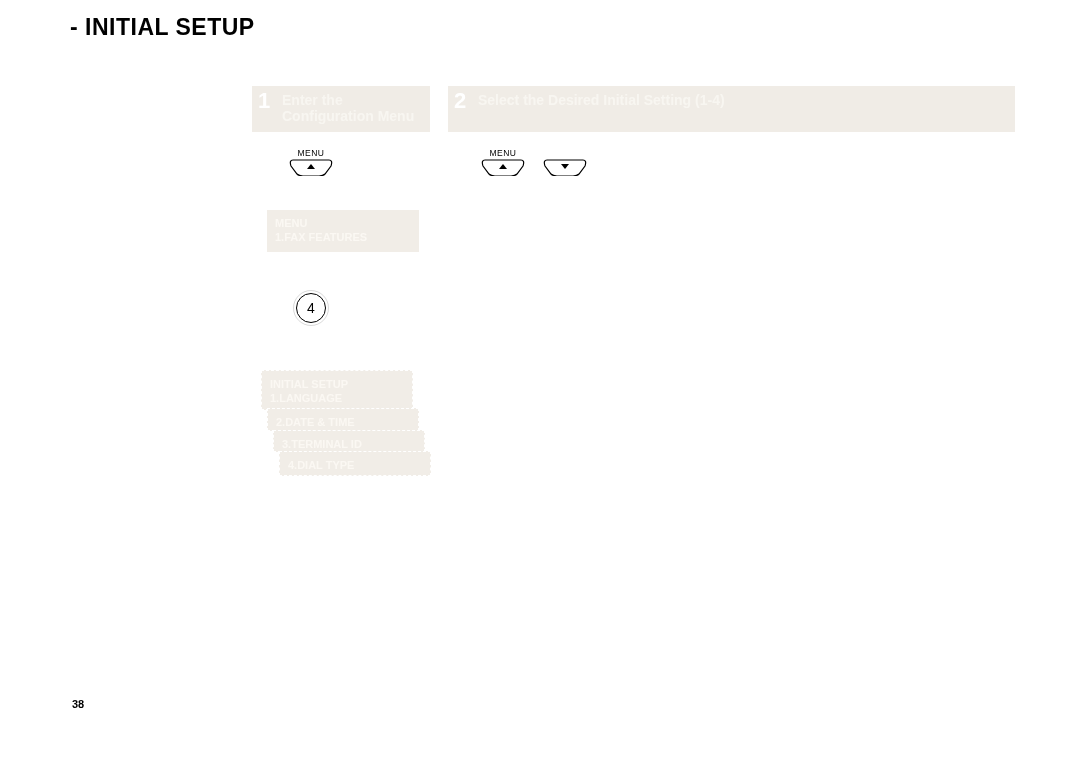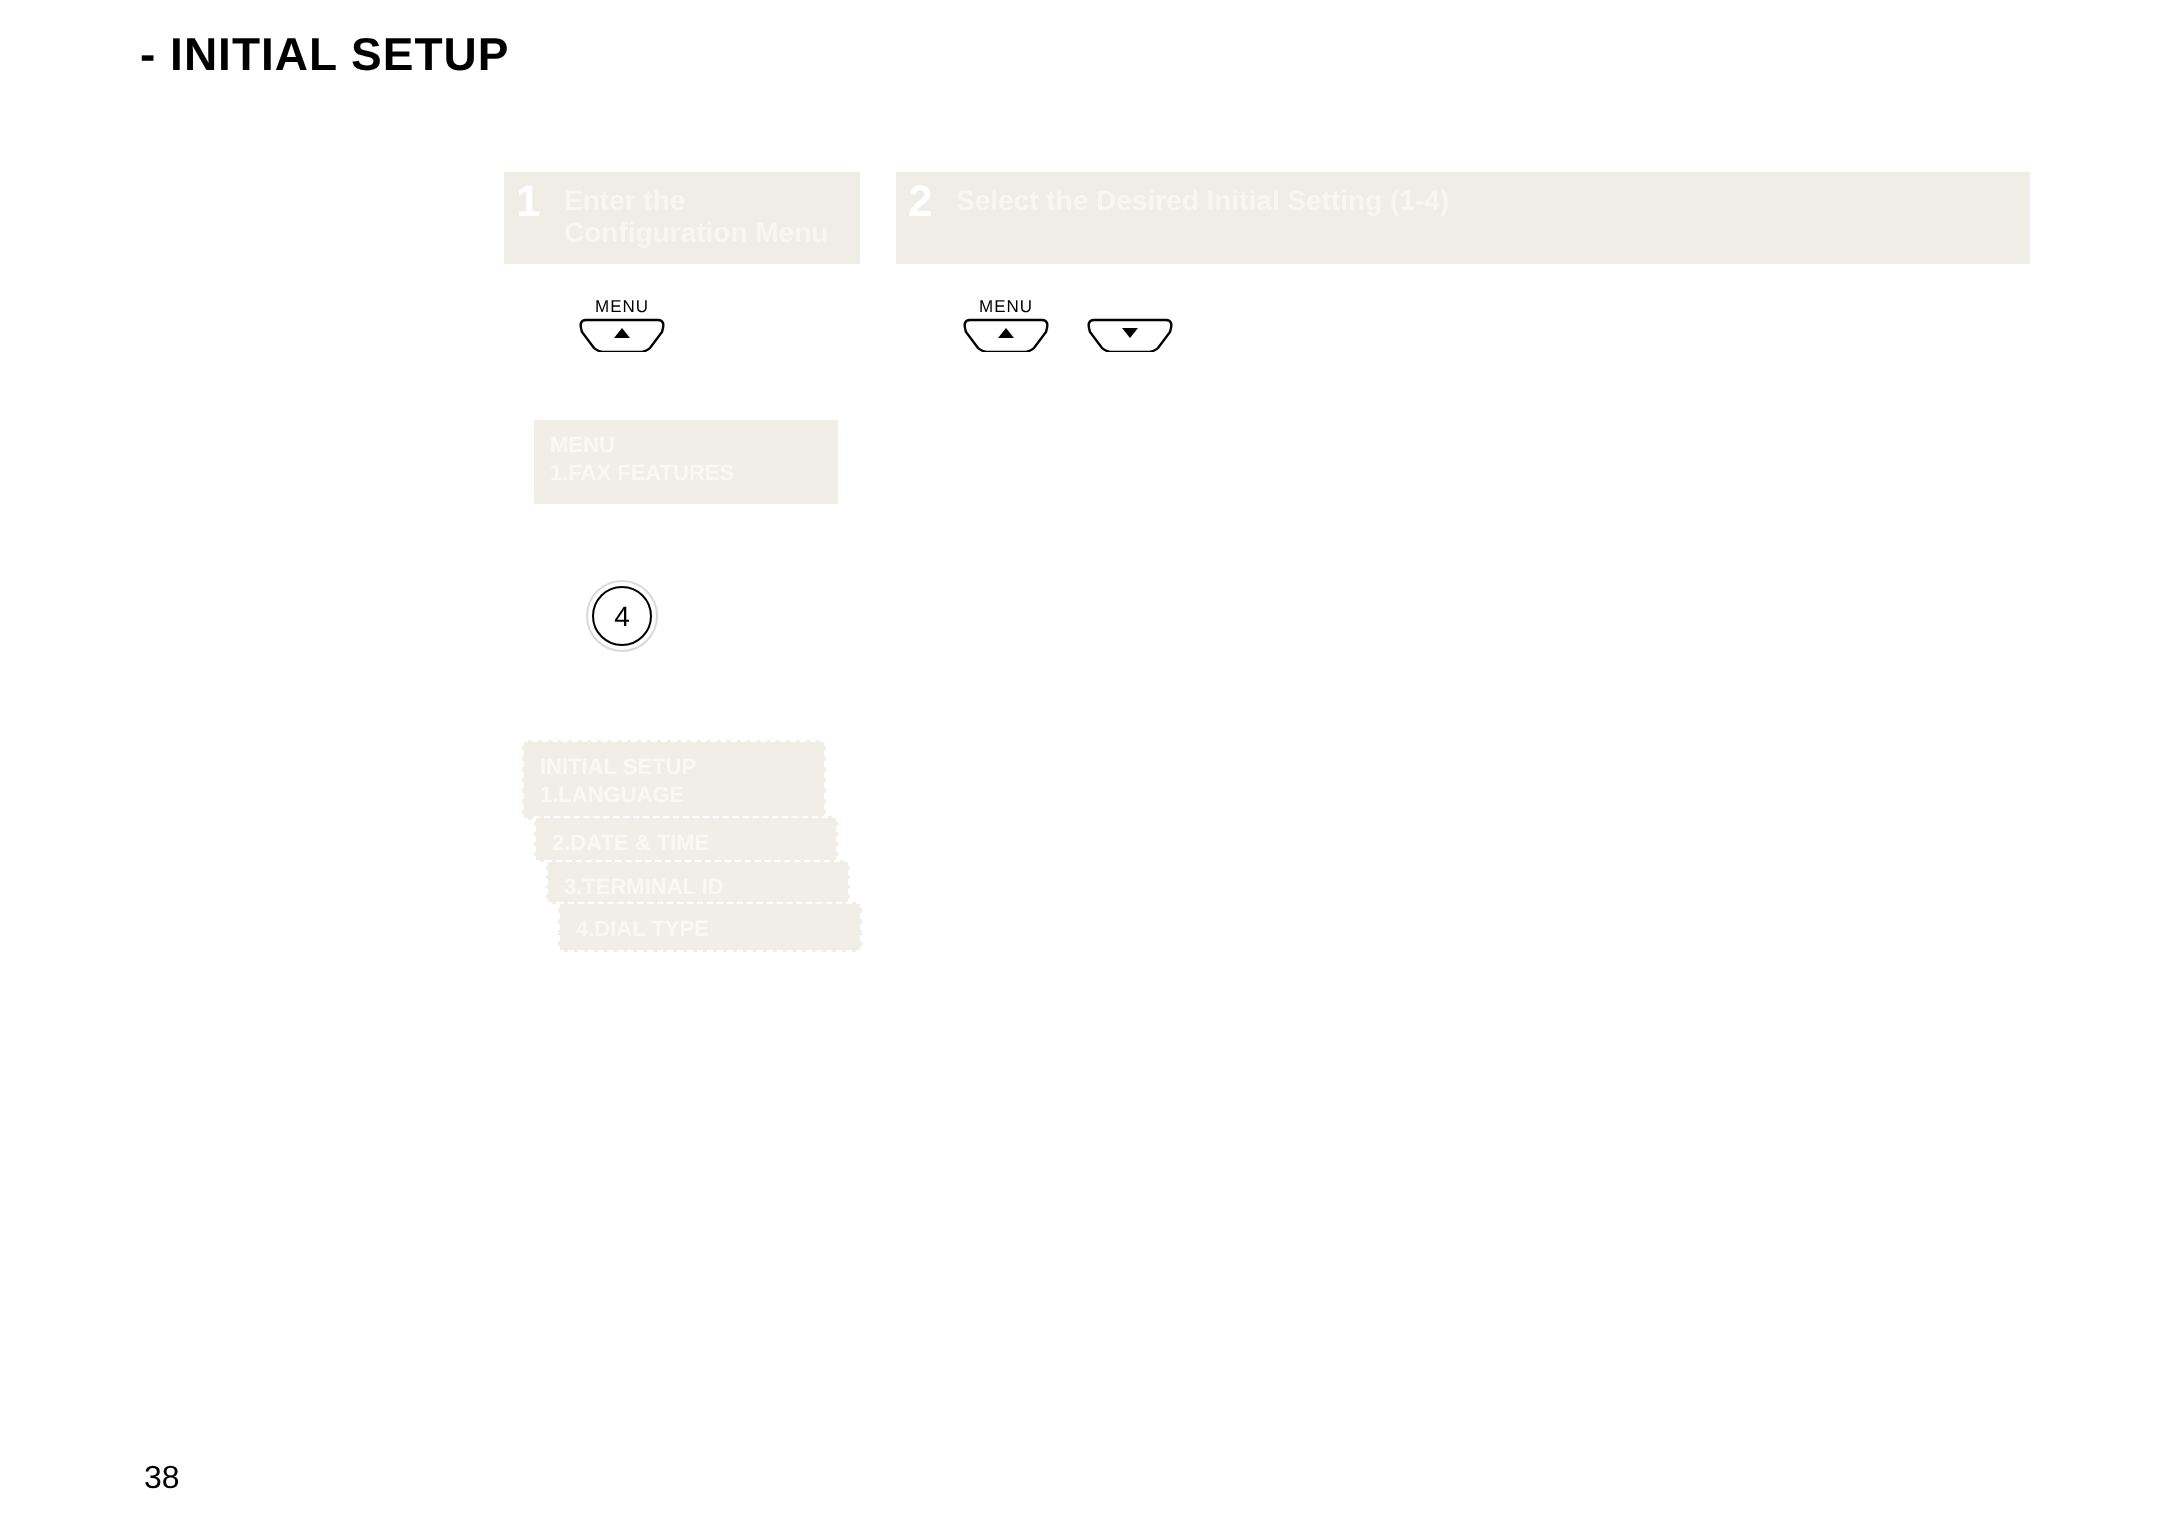--- a/index.html
+++ b/index.html
@@ -128,23 +128,23 @@
     content:"";
     position:absolute;
     left:-4px;top:-4px;right:-4px;bottom:-4px;
     border:0.5px solid #000;
     border-radius:50%;
     opacity:0.15;
   }
   .page-number{
     position:absolute;
     left:72px;
-    top:731px;
-    font-size:16px;
-    font-weight:400;
+    top:698px;
+    font-size:11px;
+    font-weight:700;
   }
 </style>
 </head>
 <body>
 
 <div class="page">
 
   <div class="title">- INITIAL SETUP</div>
 
   <div class="step-box step1">

